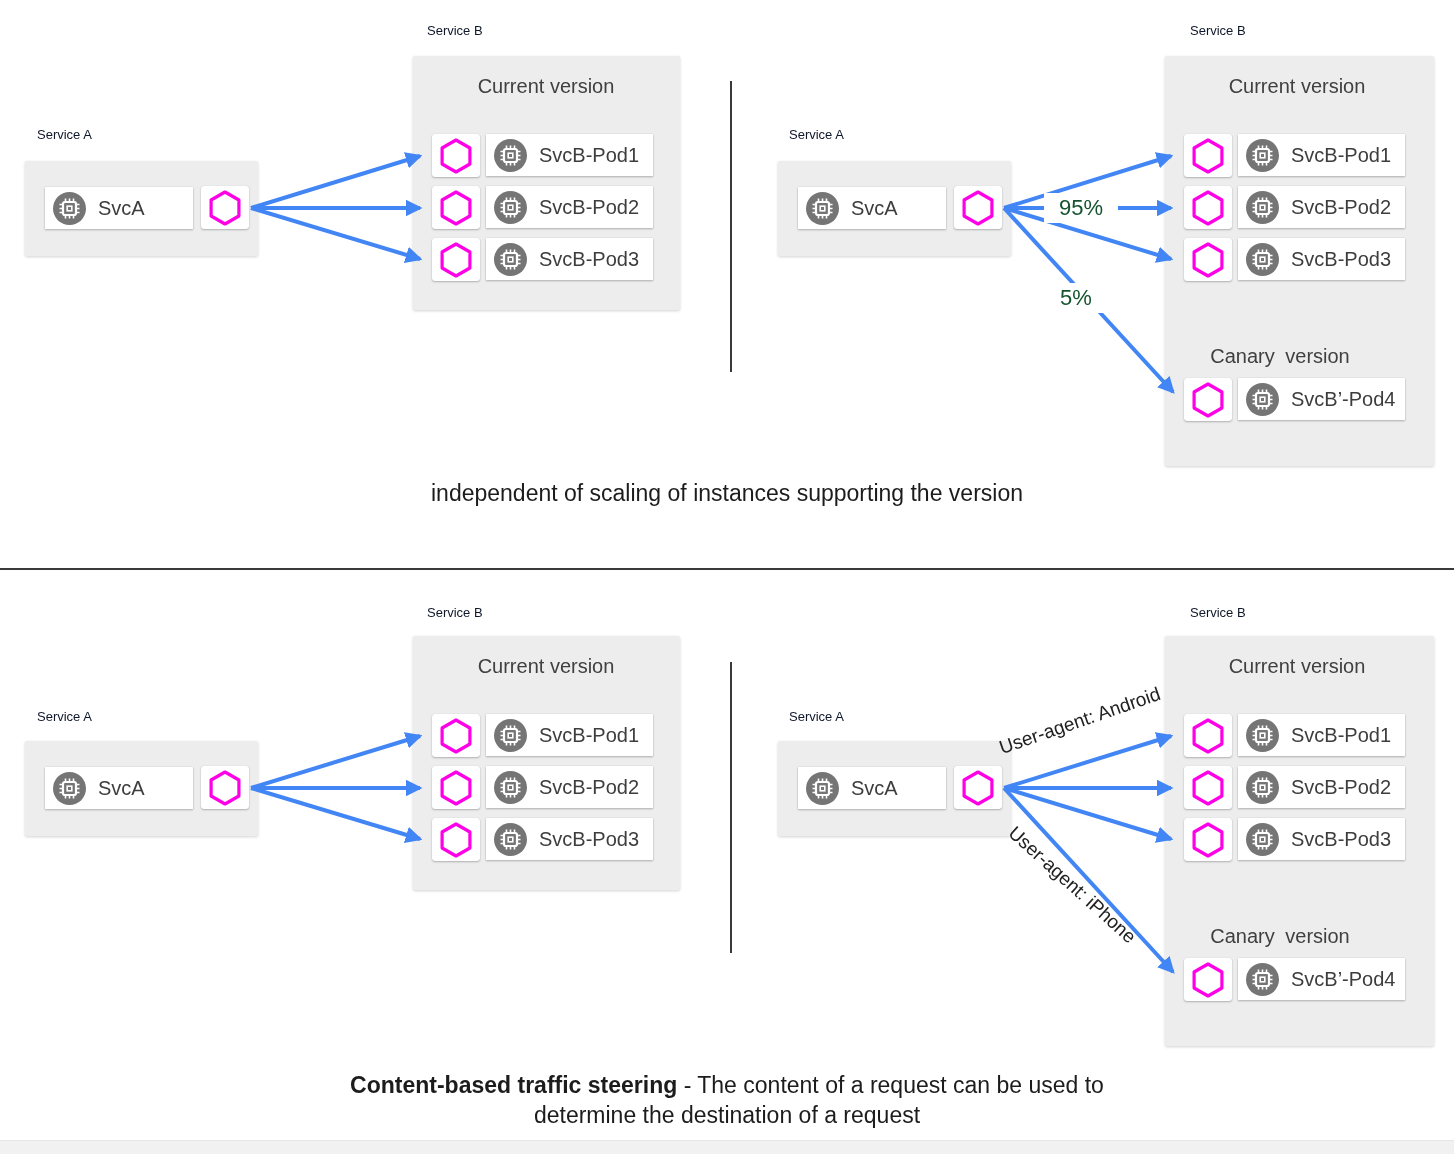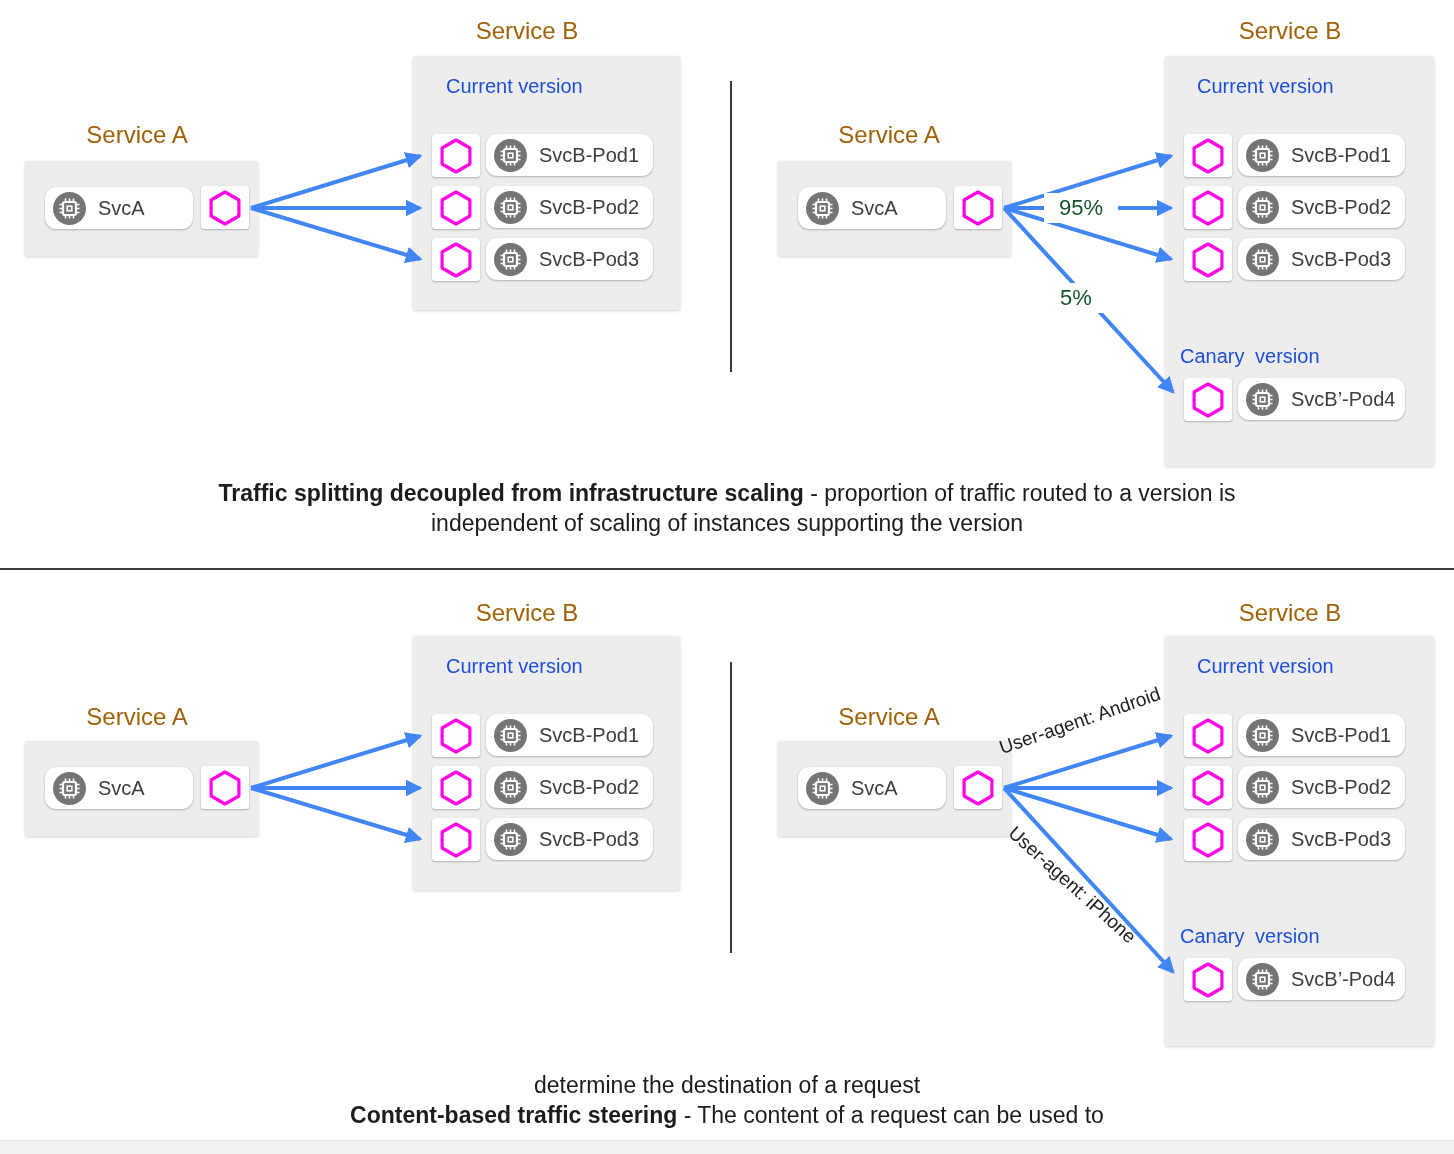--- a/index.html
+++ b/index.html
@@ -1,24 +1,24 @@
 <!DOCTYPE html>
 <html><head>
 <meta charset="utf-8">
 <style>
   html,body{margin:0;padding:0;background:#ffffff;}
   .canvas{
     position:relative;width:1454px;height:1154px;background:#ffffff;overflow:hidden;
     font-family:"Liberation Sans",sans-serif;color:#212121;
   }
-  .svc-lbl{position:absolute;width:200px;text-align:center;font-size:24px;color:#a16207;line-height:26px;}
-  .ver-lbl{position:absolute;width:200px;text-align:left;font-size:20px;color:#1d4ed8;line-height:24px;}
+  .svc-lbl{position:absolute;width:200px;font-size:13px;color:#0f172a;line-height:26px;}
+  .ver-lbl{position:absolute;width:200px;text-align:center;font-size:20px;color:#404040;line-height:24px;}
   .canary-lbl{word-spacing:5px;}
   .panel{position:absolute;background:#ededed;border-radius:2px;box-shadow:0 1px 3px rgba(0,0,0,.18);}
-  .node{position:absolute;height:42px;background:#ffffff;border-radius:11px;
+  .node{position:absolute;height:42px;background:#ffffff;border-radius:0;
         box-shadow:0 1px 2px rgba(0,0,0,.25),0 0 1px rgba(0,0,0,.15);
         display:flex;align-items:center;gap:12px;padding-left:8px;box-sizing:border-box;}
   .node-lbl{font-size:20px;color:#3d3d3d;white-space:nowrap;}
   .hexbox{position:absolute;width:48px;height:43px;background:#ffffff;border-radius:3px;
           box-shadow:0 1px 2px rgba(0,0,0,.25),0 0 1px rgba(0,0,0,.15);
           display:flex;align-items:center;justify-content:center;}
   .icon{display:flex;align-items:center;justify-content:center;}
   .overlay{position:absolute;left:0;top:0;pointer-events:none;}
   .edge-lbl{position:absolute;background:#ffffff;font-size:22px;color:#14532d;text-align:center;
             line-height:30px;}
@@ -461,29 +461,26 @@
     </g>
   </svg>
 
   <div class="edge-lbl" style="left:1044px;top:193px;width:74px;">95%</div>
   <div class="edge-lbl" style="left:1048px;top:283px;width:56px;">5%</div>
 
   <div class="ua-lbl" style="left:985px;top:708px;width:190px;transform:rotate(-19deg);">User-agent: Android</div>
   <div class="ua-lbl" style="left:977px;top:872px;width:190px;transform:rotate(42deg);">User-agent: iPhone</div>
 
   <div class="caption" style="top:478px;">
-    <div>
-      <span class="b">Traffic splitting decoupled from infrastructure scaling</span><span> - proportion of traffic routed to a version is</span>
-    </div>
     <div>independent of scaling of instances supporting the version</div>
   </div>
 
   <div class="hrline" style="top: 568px; background: rgb(58, 58, 58);"></div>
 
   <div class="caption" style="top:1070px;">
-    <div>determine the destination of a request</div>
     <div>
       <span class="b">Content-based traffic steering</span><span> - The content of a request can be used to</span>
     </div>
+    <div>determine the destination of a request</div>
   </div>
 
   <div class="bottom-strip"></div>
 </div>
 
 </body></html>

